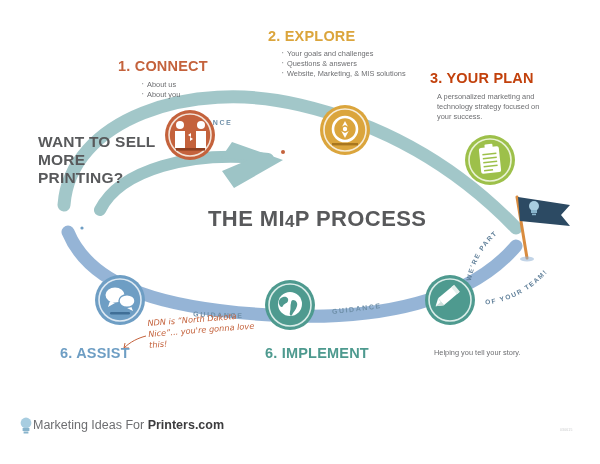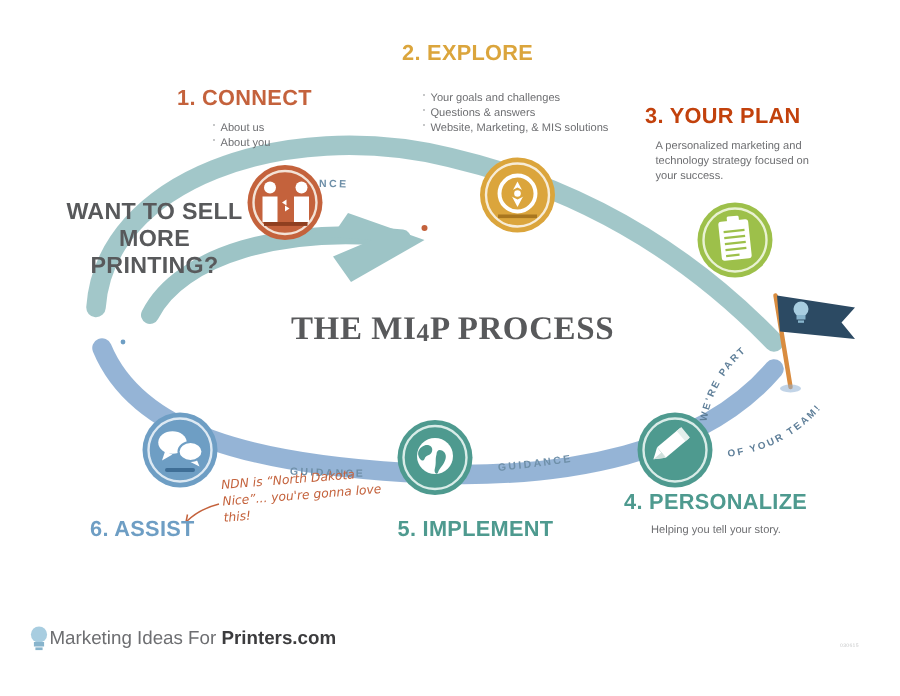--- a/index.html
+++ b/index.html
@@ -14,33 +14,33 @@
   .txt{position:absolute;}
   .step-title{font-weight:bold;letter-spacing:.2px;white-space:nowrap;}
   .step-body{color:#6d6e71;font-size:7.4px;line-height:10px;}
   .step-body ul{margin:0;padding:0;list-style:none;}
   .step-body li{position:relative;padding-left:7px;}
   .step-body li:before{content:"\00B7";position:absolute;left:1px;top:-1px;color:#9a9b9d;font-size:10px;line-height:10px;}
   .plain{color:#6d6e71;font-size:7.4px;line-height:10px;}
 
   #headline{
     left:38px;top:133px;width:130px;
-    color:#58595b;font-size:15.5px;font-weight:bold;line-height:18px;letter-spacing:.2px;text-align:center;
+    color:#58595b;font-size:15.5px;font-weight:bold;line-height:18px;letter-spacing:.2px;
   }
   #center-title{
-    left:194px;top:206px;width:250px;
-    color:#58595b;font-size:22px;font-weight:bold;letter-spacing:.4px;white-space:nowrap;font-family:Liberation Serif, serif;
+    left:208px;top:206px;width:250px;
+    color:#58595b;font-size:22px;font-weight:bold;letter-spacing:.4px;white-space:nowrap;
   }
   #center-title .sub{font-size:17px;vertical-align:-1px;}
 
   #t1{left:118px;top:58px;color:#c4623c;font-size:14.5px;}
   #b1{left:140px;top:80px;width:120px;}
 
   #t2{left:268px;top:28px;color:#dba53c;font-size:14.5px;}
-  #b2{left:280px;top:60px;width:130px;}
+  #b2{left:280px;top:49px;width:130px;}
 
   #t3{left:430px;top:70px;color:#c2410c;font-size:14.5px;}
   #b3{left:437px;top:92px;width:118px;}
 
   #t4{left:416px;top:327px;color:#4e9a8f;font-size:14.5px;}
   #b4{left:434px;top:348px;width:140px;}
 
   #t5{left:265px;top:345px;color:#4e9a8f;font-size:14.5px;}
   #b5{left:272px;top:368px;width:130px;}
 
@@ -230,24 +230,23 @@
     <ul>
       <li>Your goals and challenges</li>
       <li>Questions &amp; answers</li>
       <li>Website, Marketing, &amp; MIS solutions</li>
     </ul>
   </div>
 
   <div class="txt step-title" id="t3">3. YOUR PLAN</div>
   <div class="txt plain" id="b3">A personalized marketing and technology strategy focused on your success.</div>
 
-  <div class="txt step-title" id="t4">4. PERSONALIZE</div>
   <div class="txt plain" id="b4">Helping you tell your story.</div>
 
-  <div class="txt step-title" id="t5">5. IMPLEMENT</div>
+  <div class="txt step-title" id="t5">6. IMPLEMENT</div>
 
   <div class="txt step-title" id="t6">6. ASSIST</div>
 
   <div class="txt" id="note">NDN is “North Dakota Nice”... you're gonna love this!</div>
 
   <div class="txt" id="logo-text">
     <span>Marketing Ideas For </span><b>Printers.com</b>
   </div>
 
   <div class="txt" id="microcode">030615</div>

